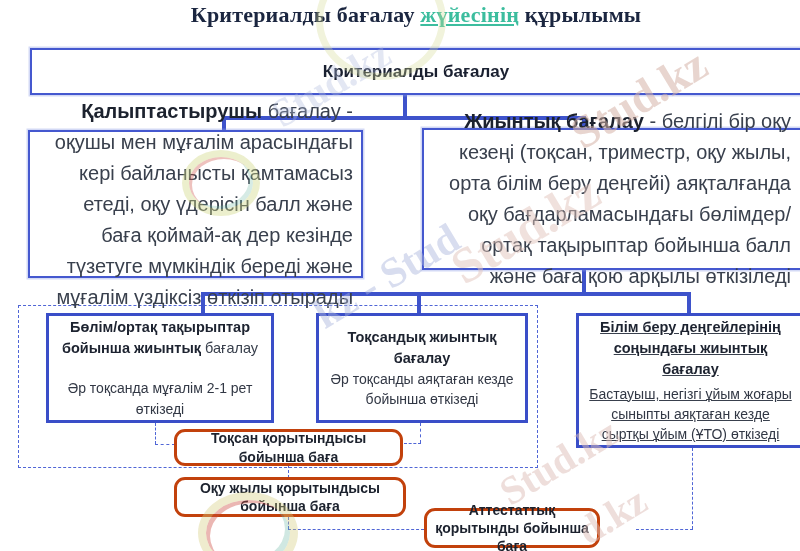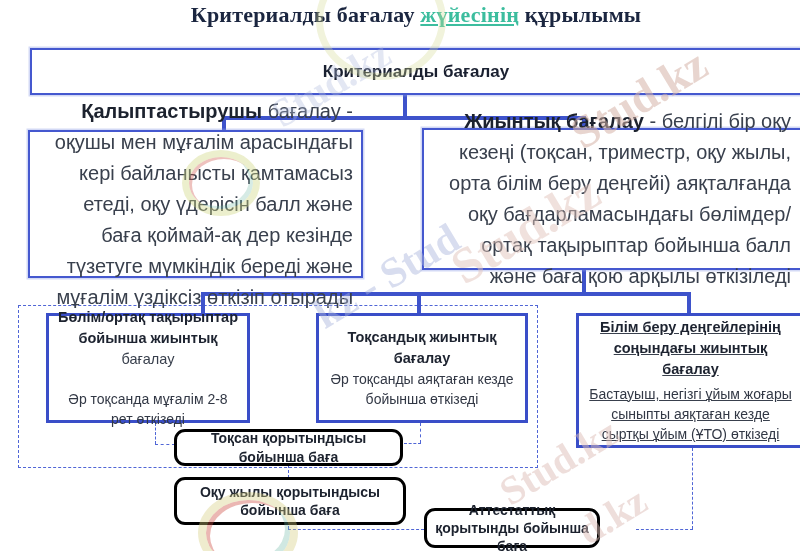--- a/index.html
+++ b/index.html
@@ -15,21 +15,21 @@
   }
   .page-title .hl{color:#3cbd9e;text-decoration:underline;}
   
   .box{
     position:absolute;background:#fff;box-sizing:border-box;z-index:2;
     display:flex;align-items:center;justify-content:center;text-align:center;
     color:#39404d;
   }
   .b-solid2{border:2px solid #4558cf;box-shadow:0 0 0 1.5px rgba(140,155,230,.38);}
   .b-solid3{border:3px solid #3a4ec8;}
-  .rounded{border:3px solid #000000;border-radius:11px;}
+  .rounded{border:3px solid #c2410c;border-radius:11px;}
   .box p{margin:0;padding:0;}
   .root-label{font-size:17px;font-weight:bold;color:#1a2030;}
   .l2-text{font-size:20px;line-height:1.55;text-align:right;}
   .l2-text b{color:#1c222e;}
   .l3-head{font-size:14.5px;font-weight:bold;color:#1d2330;line-height:1.45;}
   .l3-head .reg{font-weight:normal;color:#39404d;}
   .l3-body{font-size:14px;line-height:1.45;color:#323845;}
   .result-label{font-size:14px;font-weight:bold;color:#1c222e;line-height:1.3;}
   
   .con{position:absolute;background:#3e53cb;z-index:1;}
@@ -91,23 +91,23 @@
   </div>
 
   <div class="con" style="left:566px;top:270px;width:4px;height:24px;"></div>
   <div class="con" style="left:185px;top:292px;width:490px;height:4px;"></div>
   <div class="con" style="left:185px;top:292px;width:4px;height:22px;"></div>
   <div class="con" style="left:401px;top:292px;width:4px;height:22px;"></div>
   <div class="con" style="left:671px;top:292px;width:4px;height:22px;"></div>
 
   <div class="dash-rect"></div>
 
-  <div class="box b-solid3" style="left:30px;top:313px;width:204px;height:110px;padding:4px 8px;flex-direction:column;">
+  <div class="box b-solid3" style="left:30px;top:313px;width:228px;height:110px;padding:4px 8px;flex-direction:column;">
     <p class="l3-head" style="margin-bottom:19px;"><span>Бөлім/ортақ тақырыптар бойынша жиынтық</span><span class="reg"> бағалау</span></p>
-    <p class="l3-body">Әр тоқсанда мұғалім 2-8 рет өткізеді</p>
+    <p class="l3-body">Әр тоқсанда мұғалім 2-1 рет өткізеді</p>
   </div>
 
   <div class="box b-solid3" style="left:300px;top:313px;width:212px;height:110px;padding:12px 8px;flex-direction:column;">
     <p class="l3-head"><span>Тоқсандық жиынтық бағалау</span></p>
     <p class="l3-body">Әр тоқсанды аяқтаған кезде бойынша өткізеді</p>
   </div>
 
   <div class="box b-solid3" style="left:560px;top:313px;width:229px;height:135px;padding:4px 8px;flex-direction:column;text-decoration:underline;">
     <p class="l3-head" style="margin-bottom:4px;"><span>Білім беру деңгейлерінің соңындағы жиынтық бағалау</span></p>
     <p class="l3-body">Бастауыш, негізгі ұйым жоғары сыныпты аяқтаған кезде сыртқы ұйым (ҰТО) өткізеді</p>
@@ -120,21 +120,21 @@
   <div class="dash-v" style="left:272px;top:465px;height:13px;"></div>
   <div class="dash-v" style="left:272px;top:517px;height:12px;"></div>
   <div class="dash-h" style="left:272px;top:529px;width:136px;"></div>
   <div class="dash-v" style="left:676px;top:448px;height:81px;"></div>
   <div class="dash-h" style="left:620px;top:529px;width:57px;"></div>
 
   <div class="box rounded" style="left:158px;top:429px;width:229px;height:37px;">
     <p class="result-label">Тоқсан қорытындысы бойынша баға</p>
   </div>
 
-  <div class="box rounded" style="left:158px;top:477px;width:232px;height:48px;">
+  <div class="box rounded" style="left:158px;top:477px;width:232px;height:40px;">
     <p class="result-label">Оқу жылы қорытындысы бойынша баға</p>
   </div>
 
   <div class="box rounded" style="left:408px;top:508px;width:176px;height:40px;">
     <p class="result-label">Аттестаттық қорытынды бойынша баға</p>
   </div>
 
   <span class="wm wm1">Stud.kz</span>
   <span class="wm wm2">Stud.kz</span>
   <span class="wm wm3">kz - Stud</span>

